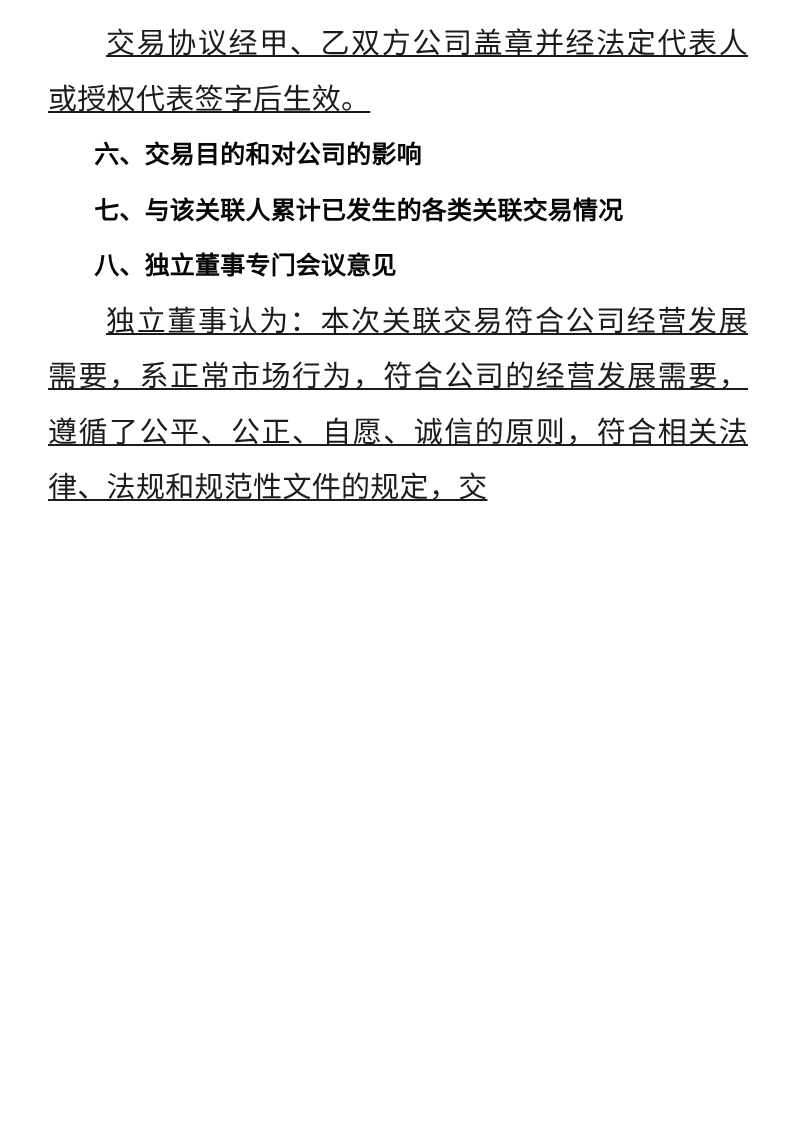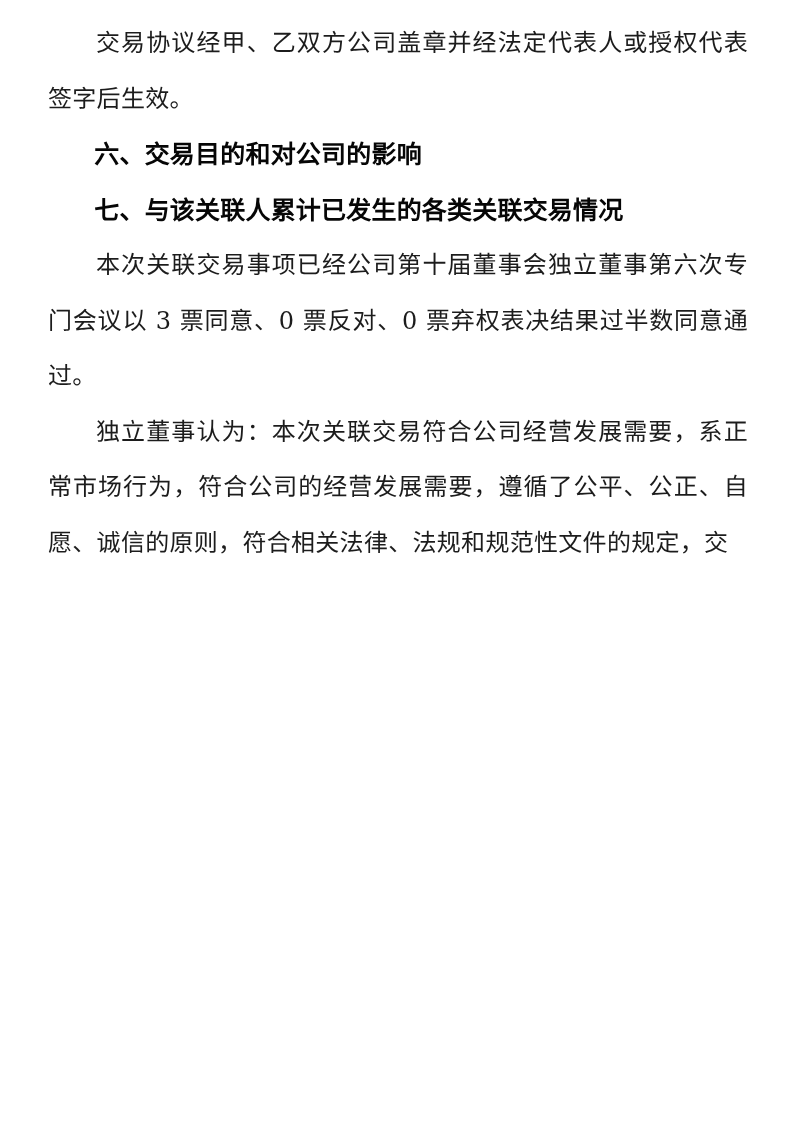--- a/index.html
+++ b/index.html
@@ -25,28 +25,29 @@
   .content {
     position: absolute;
     left: 48px;
     top: 16px;
     width: 700px;
   }
 
   
   .para {
     font-family: "DejaVu Serif", "Liberation Serif", serif;
-    font-size: 24px;
+    font-size: 29px;
     line-height: 55.5px;
     color: #1c1c1c;
     text-align: justify;
     text-align-last: left;
     text-justify: inter-ideograph;
     letter-spacing: 0.3px;
     margin: 0;
+    text-decoration: underline;
     -webkit-font-smoothing: antialiased;
   }
 
   .para.indent {
     text-indent: 2em;
   }
 
   
   .heading {
     font-family: "DejaVu Sans", "Liberation Sans", sans-serif;
@@ -70,19 +71,19 @@
   <div class="content">
 
     <p class="para indent">交易协议经甲、乙双方公司盖章并经法定代表人或授权代表签字后生效。</p>
 
     <h2 class="heading gap-before-heading">六、交易目的和对公司的影响</h2>
 
 
     <h2 class="heading gap-before-heading">七、与该关联人累计已发生的各类关联交易情况</h2>
 
 
+    <h2 class="heading gap-before-heading">八、独立董事专门会议意见</h2>
 
-    <p class="para indent">本次关联交易事项已经公司第十届董事会独立董事第六次专门会议以 3 票同意、0 票反对、0 票弃权表决结果过半数同意通过。</p>
 
     <p class="para indent">独立董事认为：本次关联交易符合公司经营发展需要，系正常市场行为，符合公司的经营发展需要，遵循了公平、公正、自愿、诚信的原则，符合相关法律、法规和规范性文件的规定，交</p>
 
   </div>
 </div>
 
 </body></html>

